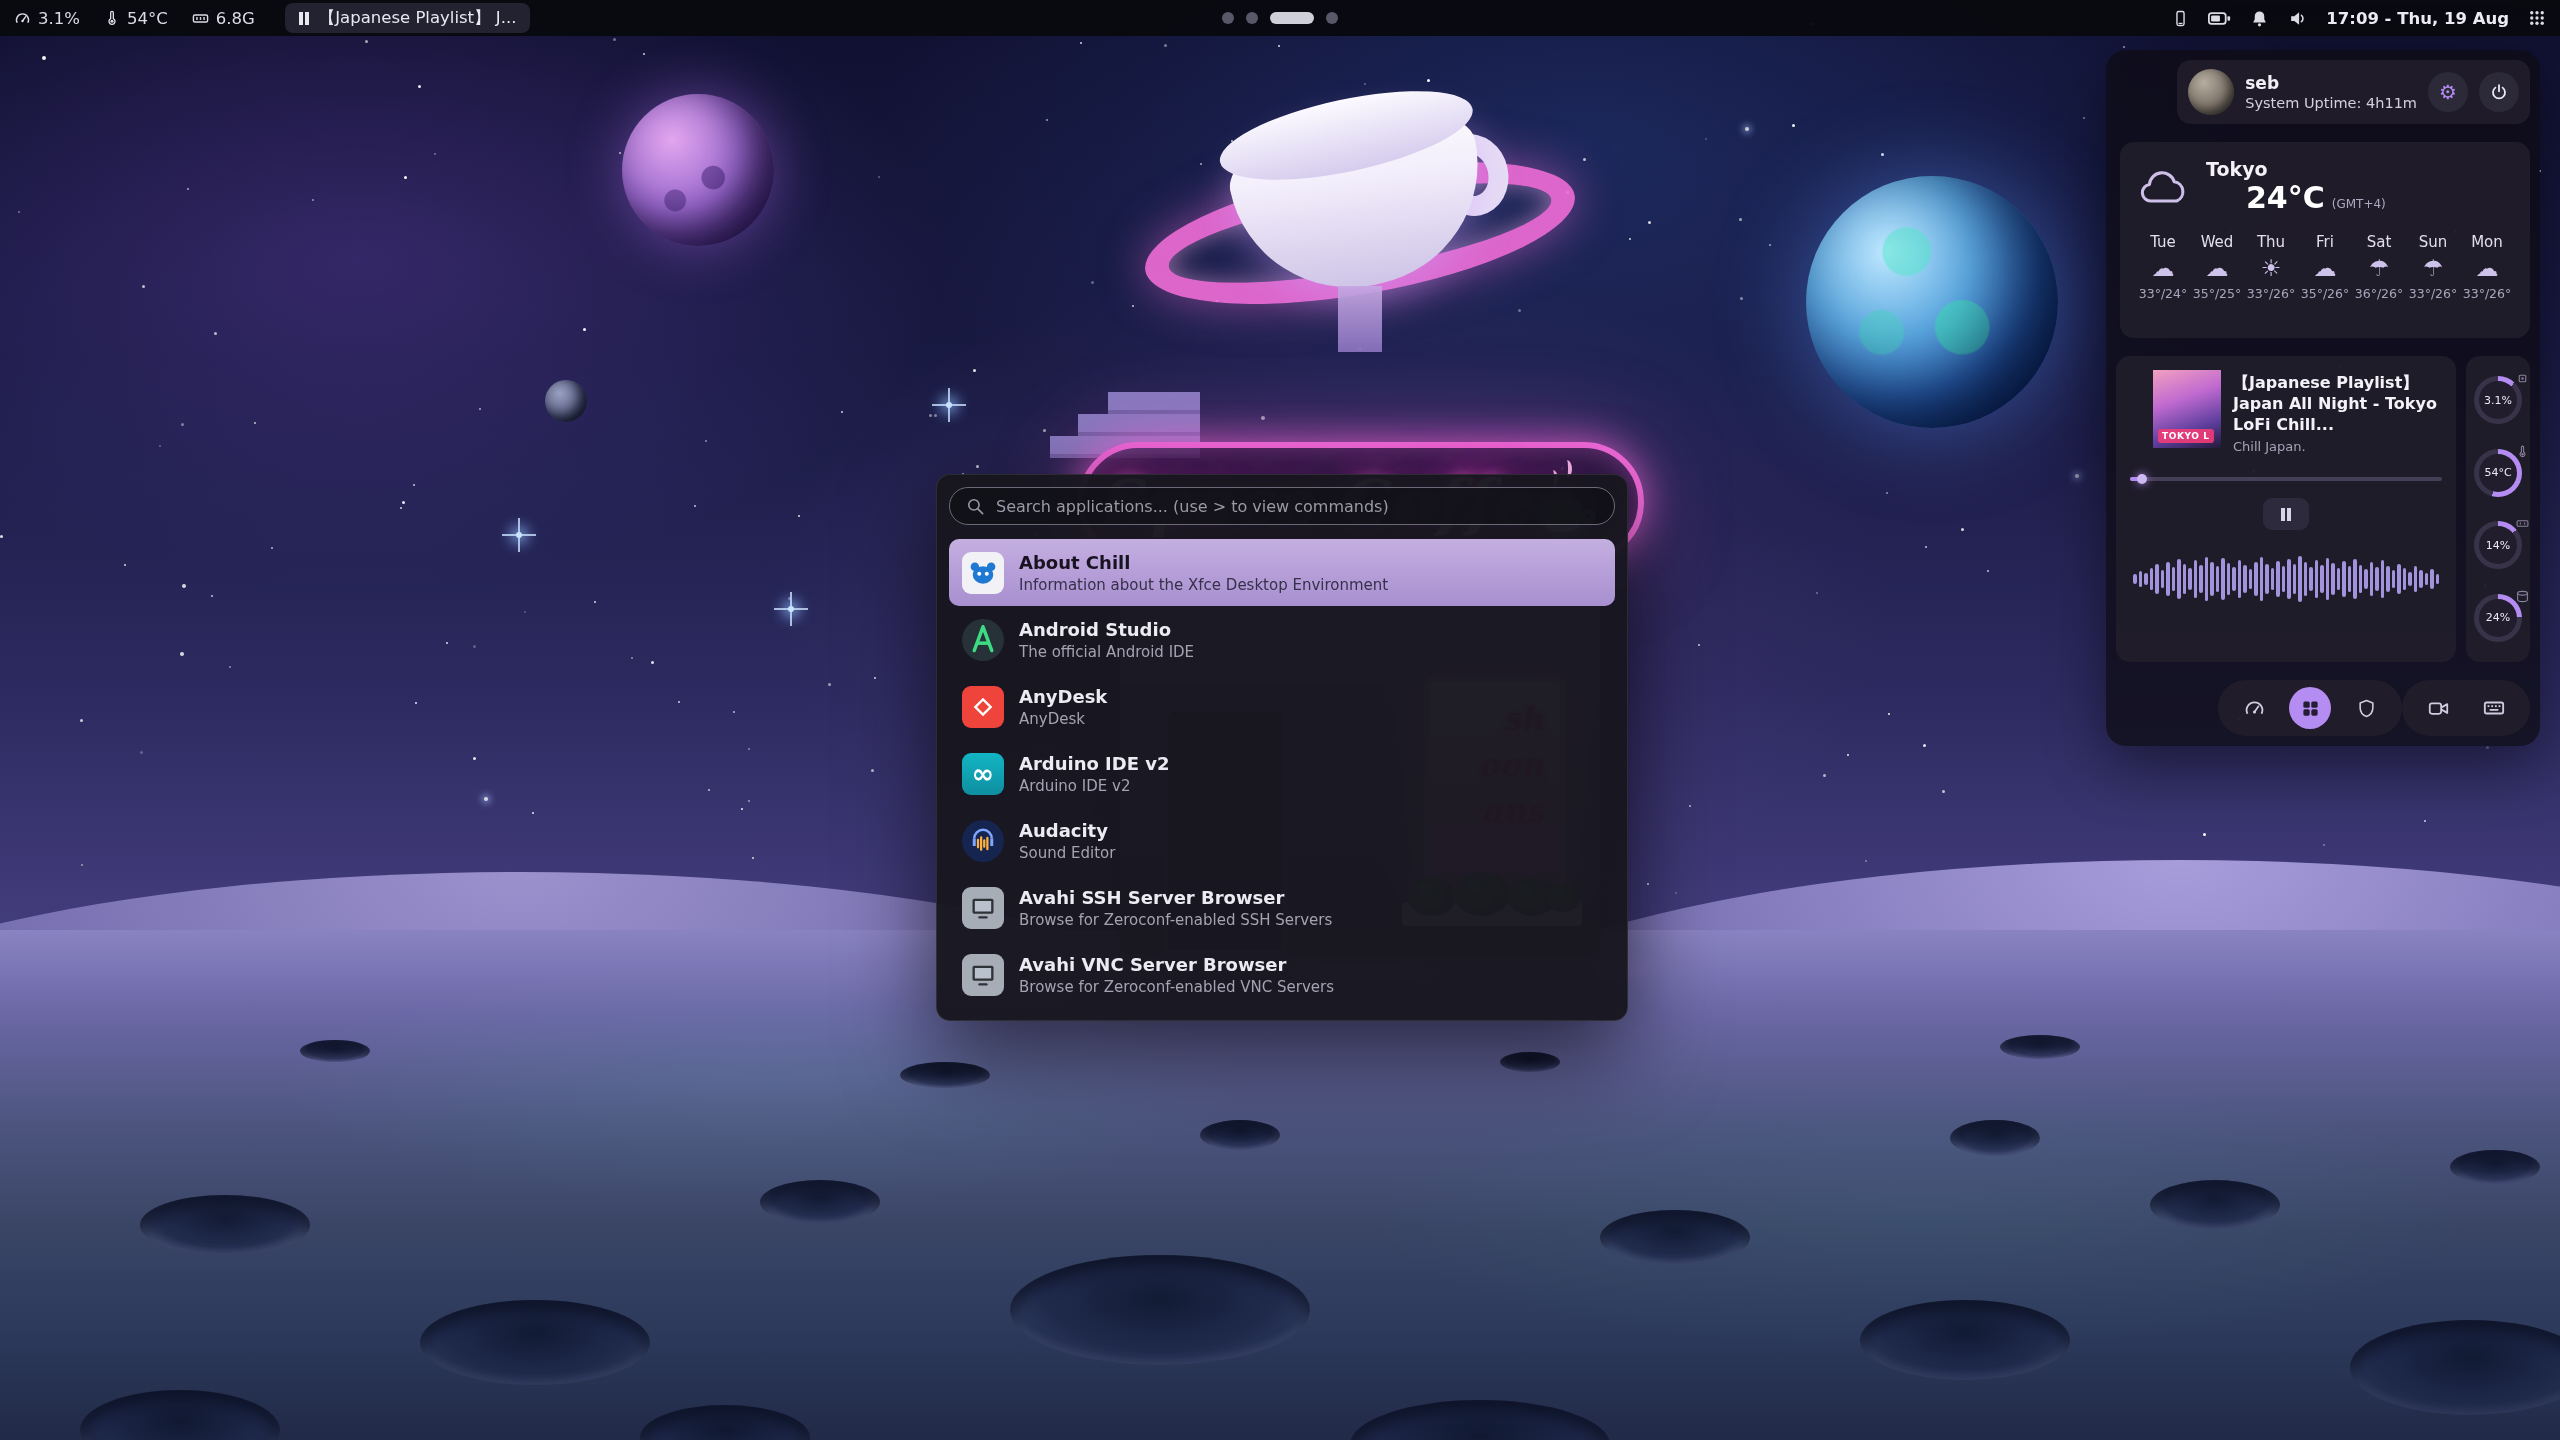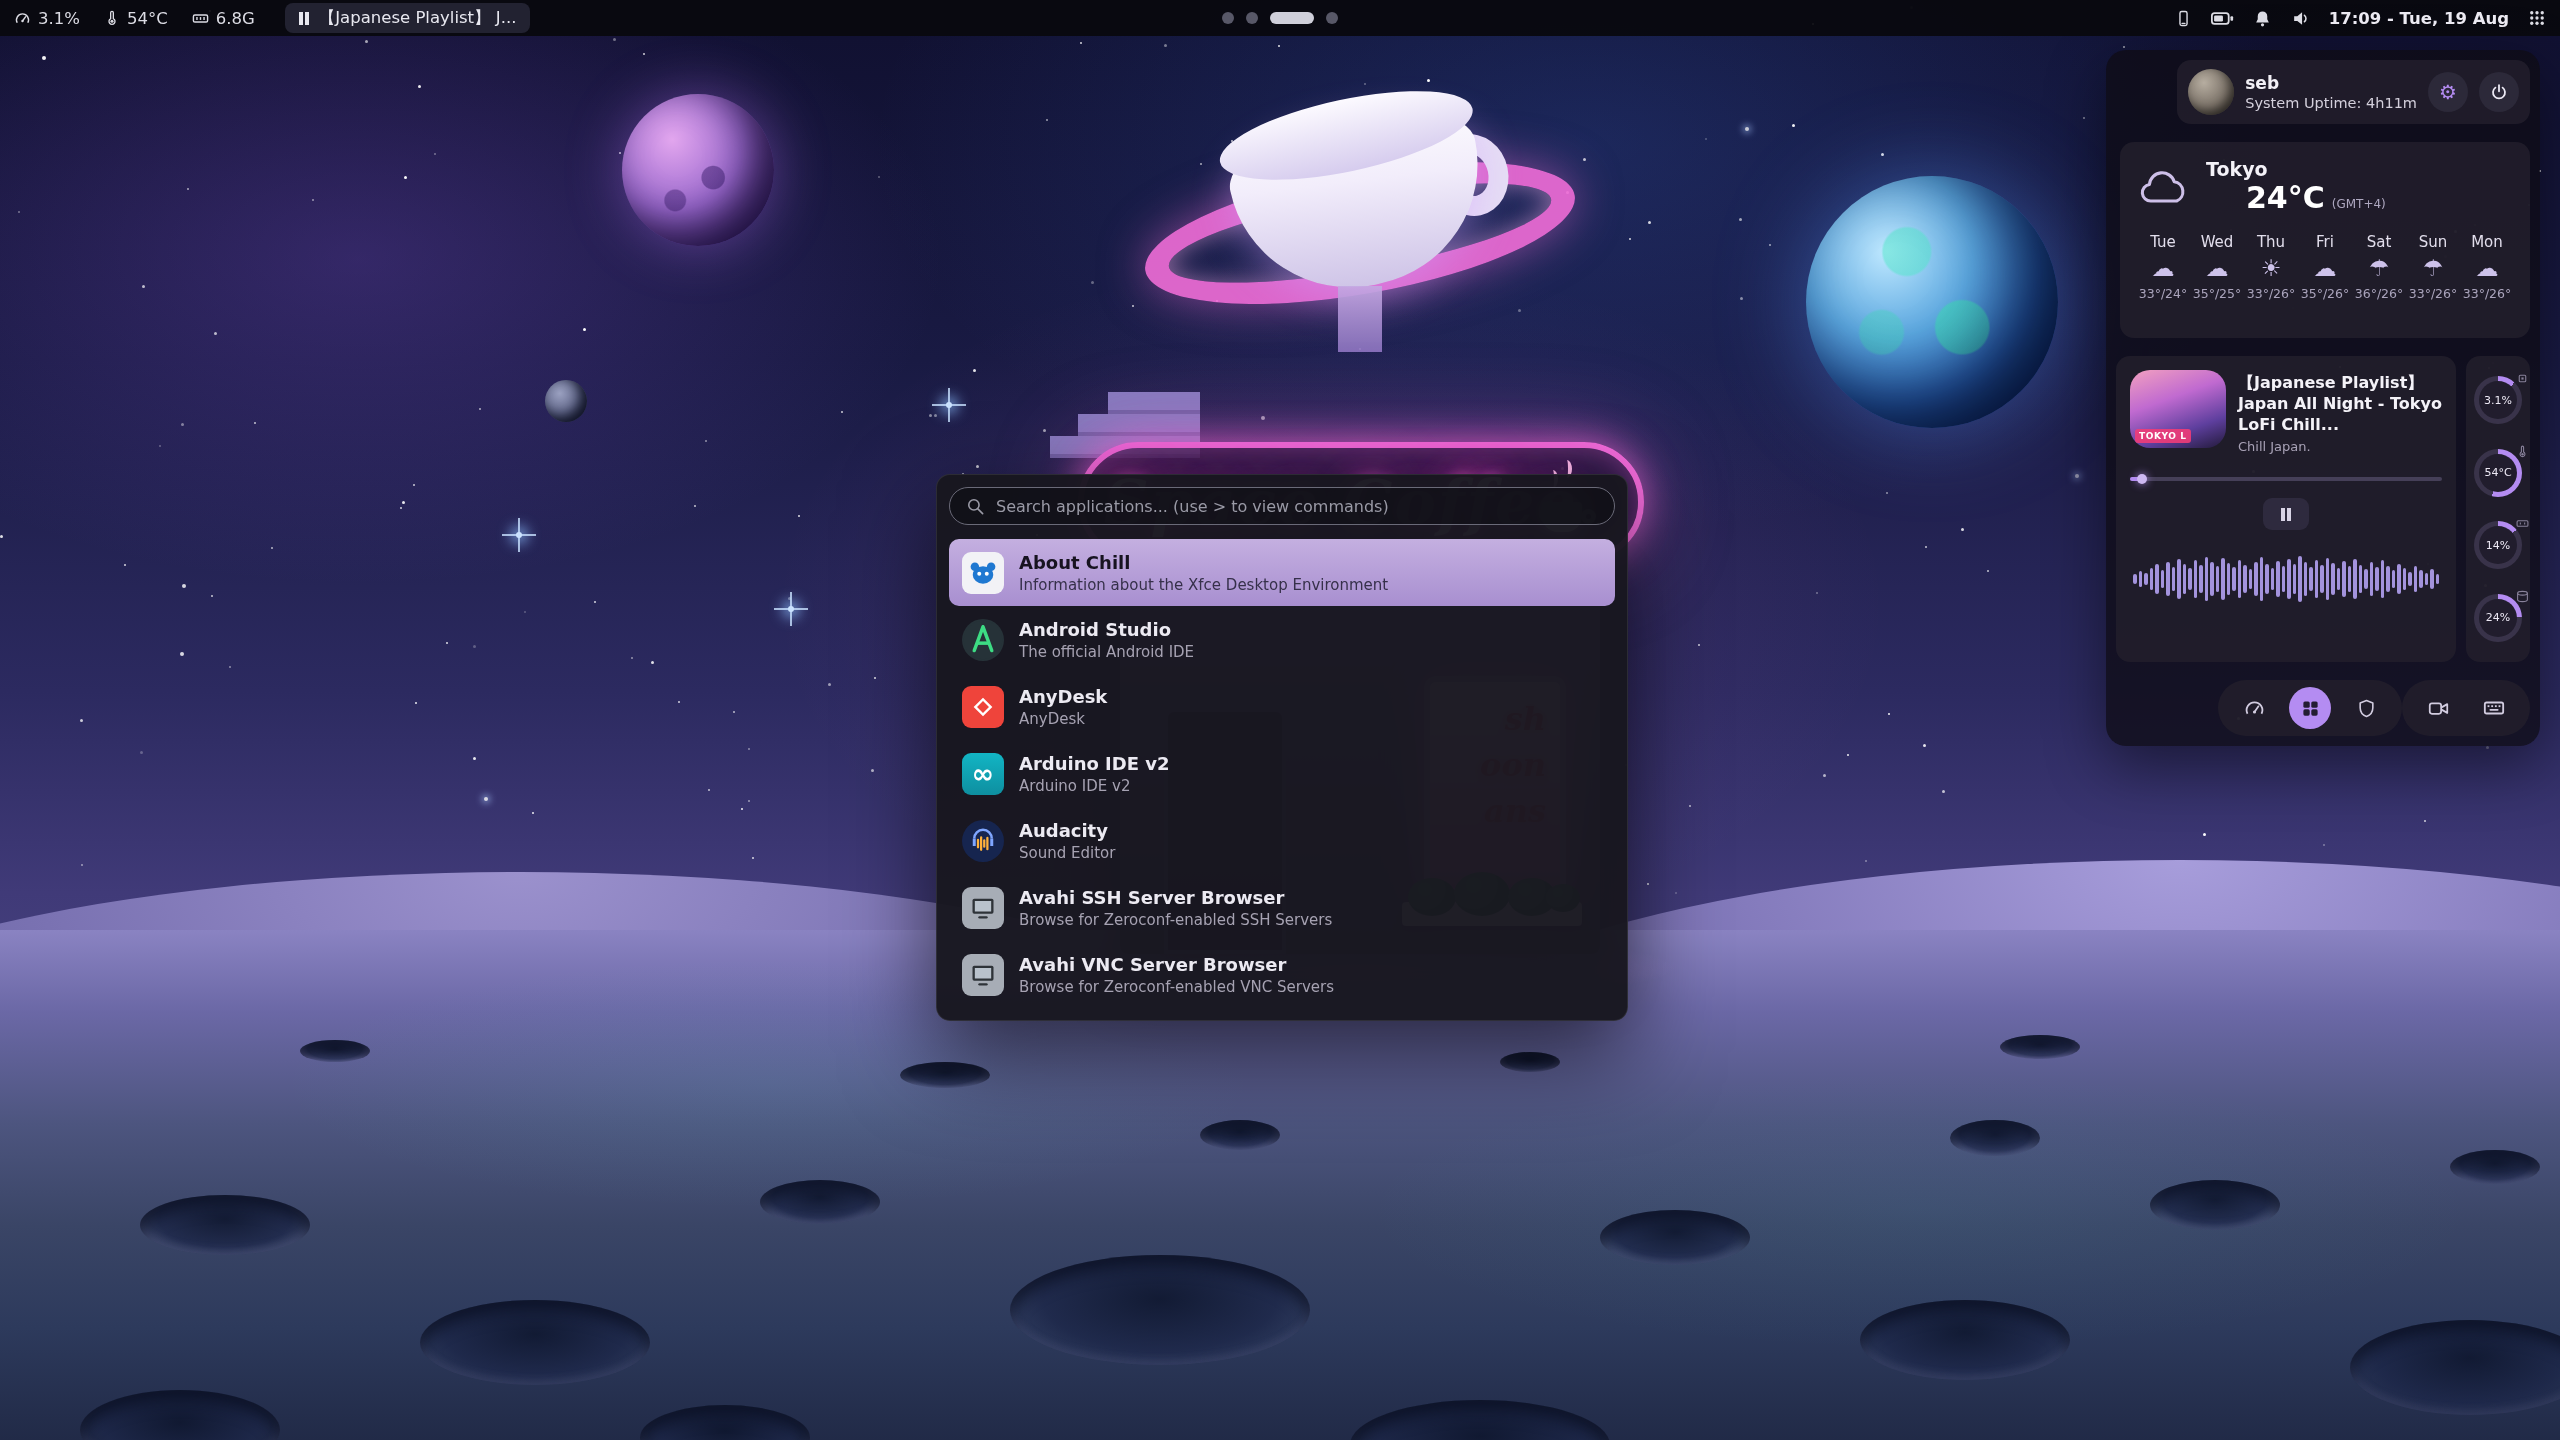--- a/index.html
+++ b/index.html
@@ -151,22 +151,22 @@
   .w-tz{font-size:12px;color:#aea8c0;}
   .forecast{margin-top:18px;display:flex;justify-content:space-between;}
   .fc-col{display:flex;flex-direction:column;align-items:center;gap:6px;width:54px;}
   .fc-day{font-size:15px;color:#e2deec;}
   .fc-glyph{font-size:23px;color:#cdc2ea;line-height:1;}
   .fc-temps{font-size:12.5px;color:#aaa4bc;}
 
   .media-row{display:flex;gap:10px;height:306px;}
   .media-card{flex:1;padding:14px;display:flex;flex-direction:column;}
   .m-head{display:flex;gap:12px;}
-  .album{width:96px;height:78px;border-radius:20px;flex:none;position:relative;overflow:hidden;
-    background:linear-gradient(160deg,#f2a0c0 0%,#c06ad0 38%,#5e3f9e 72%,#221a3a 100%);}
+  .album{width:68px;height:78px;border-radius:0;flex:none;position:relative;overflow:hidden;
+    background:linear-gradient(160deg,#f2a0c0 0%,#c06ad0 38%,#5e3f9e 72%,#221a3a 100%);margin-left:23px;}
   .album-tag{position:absolute;left:5px;bottom:5px;background:rgba(240,60,120,.9);color:#fff;font-size:9px;font-weight:bold;
     letter-spacing:.6px;padding:2px 4px;border-radius:3px;}
   .m-txt{display:flex;flex-direction:column;gap:4px;padding-top:2px;}
   .m-title{font-size:16px;font-weight:bold;color:#f4f2f8;line-height:1.32;}
   .m-sub{font-size:13px;color:#a8a2b6;}
   .progress{position:relative;margin-top:20px;height:10px;}
   .progress .track{position:absolute;left:0;right:0;top:3px;height:4px;border-radius:2px;background:#453f58;}
   .progress .fill{position:absolute;left:0;top:3px;height:4px;width:4%;border-radius:2px;background:#b48cf2;}
   .progress .knob{position:absolute;left:calc(4% - 5px);top:0;width:10px;height:10px;border-radius:50%;background:#cdb8f2;box-shadow:0 0 8px rgba(180,140,242,.9);}
   .pause-btn{margin:14px auto 0;width:46px;height:32px;border-radius:9px;background:#2e2a3e;display:flex;align-items:center;justify-content:center;color:#d8d4e6;}
@@ -495,21 +495,21 @@
           <rect x="3.5" y="3.5" width="10" height="7" rx="1.5" fill="#dcdce4"></rect>
         </svg>
       <svg viewBox="0 0 24 24" width="19" height="19" fill="#dcdce4">
           <path d="M12 3a6 6 0 0 0-6 6v4l-2 4h16l-2-4V9a6 6 0 0 0-6-6z"></path>
           <circle cx="12" cy="20" r="2"></circle>
         </svg>
       <svg viewBox="0 0 24 24" width="19" height="19">
           <path d="M4 9v6h4l6 5V4L8 9H4z" fill="#dcdce4"></path>
           <path d="M17 8c2.5 2 2.5 6 0 8" stroke="#dcdce4" stroke-width="2" fill="none" stroke-linecap="round"></path>
         </svg>
-      <span class="tb-clock">17:09 - Tue, 19 Aug</span>
+      <span class="tb-clock">17:09 - Thu, 19 Aug</span>
       <svg viewBox="0 0 24 24" width="18" height="18" fill="#dcdce4">
           <circle cx="5" cy="5" r="2.2"></circle>
           <circle cx="12" cy="5" r="2.2"></circle>
           <circle cx="19" cy="5" r="2.2"></circle>
           <circle cx="5" cy="12" r="2.2"></circle>
           <circle cx="12" cy="12" r="2.2"></circle>
           <circle cx="19" cy="12" r="2.2"></circle>
           <circle cx="5" cy="19" r="2.2"></circle>
           <circle cx="12" cy="19" r="2.2"></circle>
           <circle cx="19" cy="19" r="2.2"></circle>

